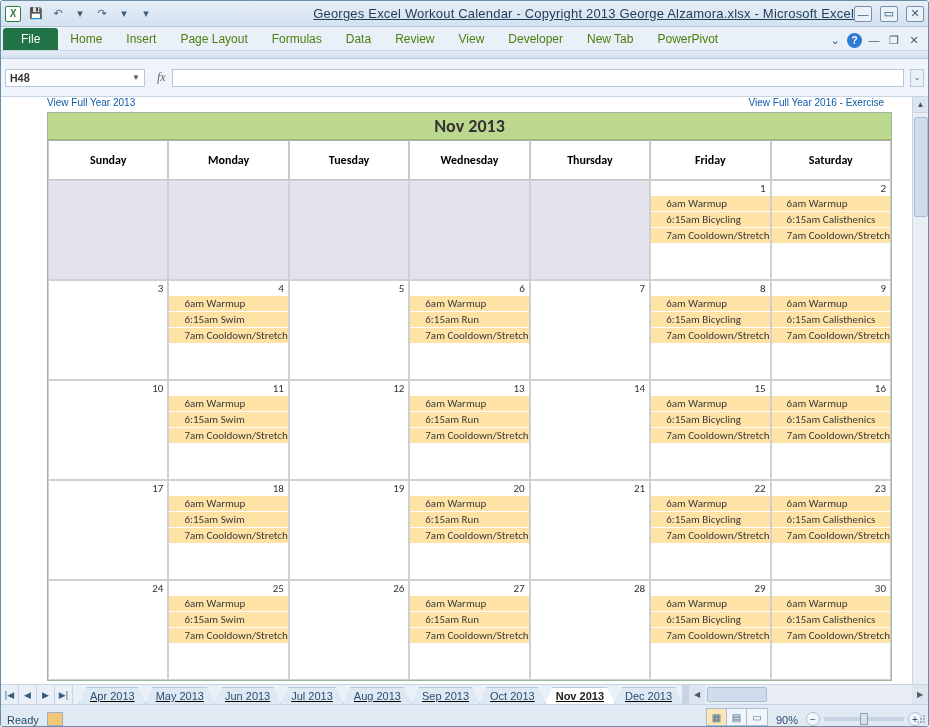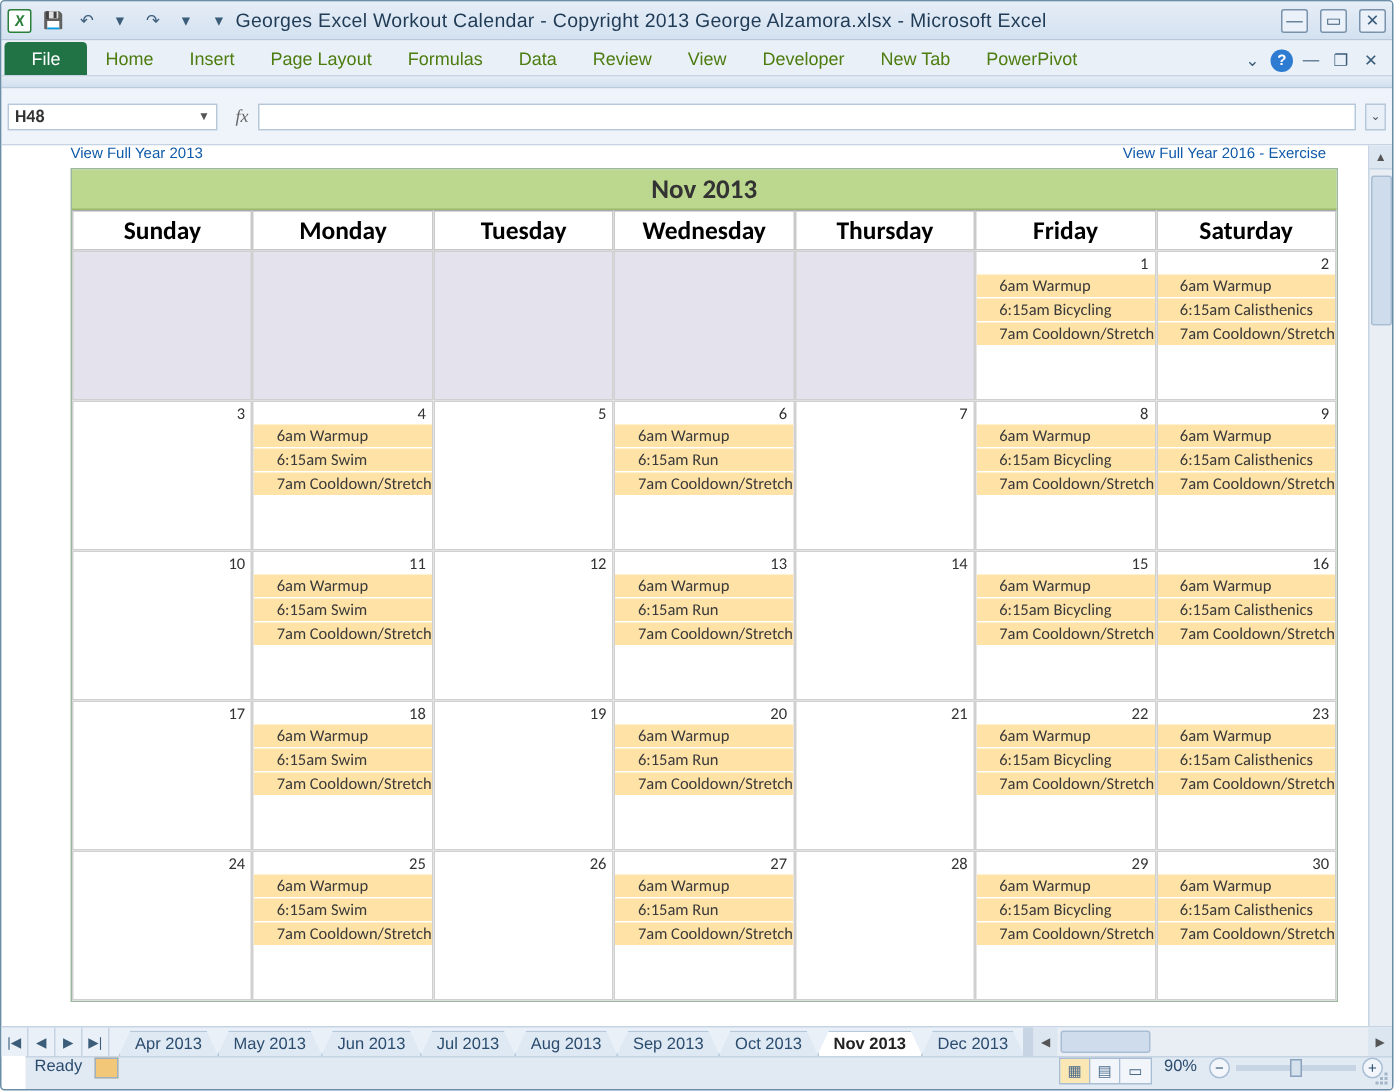--- a/index.html
+++ b/index.html
@@ -3,21 +3,21 @@
 <meta charset="utf-8">
 <style>
 * { box-sizing: border-box; margin: 0; padding: 0; }
 body { font-family: "Segoe UI", Tahoma, sans-serif; font-size: 11px; background: #fff; width: 929px; height: 727px; overflow: hidden; border: 1px solid #6b8ea8; border-radius: 3px; position: relative; }
 
 
 .titlebar { display: flex; align-items: center; height: 26px; background: linear-gradient(#e6eef7,#d3e1f0); border-bottom: 1px solid #b6c8da; padding: 0 4px; }
 .excel-icon { width: 16px; height: 16px; display: inline-flex; align-items: center; justify-content: center; background: #fff; border: 1px solid #2a7f3b; border-radius: 2px; margin-right: 4px; }
 .excel-icon span { font-family: Calibri, sans-serif; font-weight: bold; font-size: 11px; color: #2a7f3b; font-style: italic; }
 .qat-btn { width: 20px; height: 18px; display: inline-flex; align-items: center; justify-content: center; color: #3b5d7a; margin: 0 1px; }
-.title-text { flex: 1; text-align: left; color: #1f3b56; font-size: 13px; letter-spacing: .2px; white-space: nowrap; overflow: hidden; }
+.title-text { flex: 1; text-align: right; color: #1f3b56; font-size: 13px; letter-spacing: .2px; white-space: nowrap; overflow: hidden; text-decoration: underline; }
 .wincontrols { display: flex; gap: 8px; }
 .wincontrols .wc { width: 18px; height: 16px; border: 1px solid #7a93ac; border-radius: 2px; display: flex; align-items: center; justify-content: center; color: #3b5d7a; background: #eaf1f9; }
 
 
 .ribbon-tabs { display: flex; align-items: flex-end; height: 24px; padding-left: 2px; border-bottom: 1px solid #c6d4e3; background: #e9f0f8; position: relative; }
 .filetab { background: #217346; color: #fff; padding: 4px 18px 4px 18px; border-top-left-radius: 3px; border-top-right-radius: 3px; font-size: 12px; }
 .rtab { padding: 4px 12px; color: #4d7c0f; font-size: 12px; }
 .ribbon-right { position: absolute; right: 6px; bottom: 2px; display: flex; gap: 4px; align-items: center; }
 .ribbon-right .ic { width: 16px; height: 16px; display: inline-flex; align-items: center; justify-content: center; color: #3b5d7a; }
 .ribbon-right .help { background: #2e7cd1; color: #fff; border-radius: 50%; width: 15px; height: 15px; font-size: 10px; font-weight: bold; }
@@ -43,44 +43,44 @@
 
 
 .linksrow { display: flex; padding: 0 28px 4px 46px; font-size: 10px; }
 .linksrow a { color: #0f5aa8; text-decoration: none; }
 .linksrow .left { flex: 1; }
 
 
 .calendar { margin: 0 20px 0 46px; border: 1px solid #9db8a0; }
 .caltitle { background: #bcd78e; border-bottom: 1px solid #9db86f; text-align: center; font-family: Calibri, sans-serif; font-size: 18px; font-weight: bold; color: #333; padding: 2px 0; }
 .dayhdr { display: grid; grid-template-columns: repeat(7, 1fr); }
-.dayhdr div { border: 0.5px solid #c9c9c9; border-top:1px solid #aaa; text-align: center; font-family: Calibri, sans-serif; font-weight: bold; font-size: 17px; padding: 2px 0; background: #fff; }
+.dayhdr div { border: 0.5px solid #c9c9c9; border-top:1px solid #aaa; text-align: center; font-family: Calibri, sans-serif; font-weight: bold; font-size: 12px; padding: 12px 0; background: #fff; }
 .weeks { }
 .weekrow { display: grid; grid-template-columns: repeat(7, 1fr); }
 .cell { border: 0.5px solid #d0d0d0; height: 100px; position: relative; background: #fff; overflow: hidden; }
 .cell.pad { background: #e4e2ed; }
 .daynum { position: absolute; top: 1px; right: 4px; font-family: Calibri, sans-serif; font-size: 11px; color: #333; }
 .events { margin-top: 15px; }
 .ev { background: #ffe3a6; font-family: Calibri, sans-serif; font-size: 11px; color: #3a3a3a; padding: 1px 15px; margin-bottom: 1px; white-space: nowrap; overflow: hidden; text-overflow: clip; }
 
 
 .sheettabs-row { position: absolute; left: 0; right: 0; bottom: 22px; height: 20px; display: flex; align-items: stretch; border-top: 1px solid #c6d4e3; background: #e9f0f8; }
 .navbtns { display: flex; }
 .navbtns div { width: 18px; display: flex; align-items: center; justify-content: center; color: #3b5d7a; font-size: 9px; border-right: 1px solid #c6d4e3; }
-.sheettabs { display: flex; align-items: flex-end; overflow: hidden; flex: 0 0 auto; padding-left: 6px; }
+.sheettabs { display: flex; align-items: flex-end; overflow: hidden; flex: 0 0 auto; padding-left: 6px; text-decoration: underline; }
 .stab { padding: 2px 10px; font-size: 11px; color: #2b4c6f; background: #dfe9f3; border: 1px solid #b6c8da; border-bottom: none; margin-right: -1px; clip-path: polygon(8px 0, calc(100% - 8px) 0, 100% 100%, 0 100%); }
 .stab.active { background: #fff; color: #222; font-weight: bold; position: relative; z-index: 2; }
 .tab-splitter { width: 6px; background: #c6d4e3; cursor: col-resize; }
 .hscroll { flex: 1; display: flex; align-items: center; background: #e9eef4; border-left: 1px solid #c6d4e3; position: relative; }
 .hscroll .lbtn, .hscroll .rbtn { width: 16px; height: 100%; display: flex; align-items: center; justify-content: center; font-size: 8px; color: #555; background: #dbe6f1; }
 .hscroll .track { flex: 1; position: relative; height: 100%; }
 .hthumb { position: absolute; left: 2px; width: 60px; top: 2px; bottom: 2px; background: #cfdceb; border: 1px solid #a9bed4; border-radius: 2px; }
 
 
-.statusbar { position: absolute; left: 16px; right: 0; bottom: 0; height: 22px; display: flex; align-items: flex-start; background: #e1e9f3; border-top: 1px solid #c6d4e3; padding: 0 6px; font-size: 11px; color: #2b4c6f; }
+.statusbar { position: absolute; left: 0; right: 0; bottom: 0; height: 22px; display: flex; align-items: flex-end; background: #e1e9f3; border-top: 1px solid #c6d4e3; padding: 0 6px; font-size: 11px; color: #2b4c6f; }
 .statusbar .macro { width: 16px; height: 14px; border: 1px solid #9bb1c8; margin-left: 8px; background: #f3c778; }
 .statusbar .spacer { flex: 1; }
 .viewbtns { display: flex; border: 1px solid #a9bed4; }
 .viewbtns div { width: 20px; height: 16px; display: flex; align-items: center; justify-content: center; border-right: 1px solid #a9bed4; font-size: 10px; background: #f2f6fb; color: #4a6a8a; }
 .viewbtns div:last-child { border-right: none; }
 .viewbtns div.active { background: #fbe7b3; }
 .zoomlbl { margin: 0 8px; }
 .zoomslider { display: flex; align-items: center; gap: 4px; }
 .zoomslider .btn { width: 14px; height: 14px; border: 1px solid #a9bed4; border-radius: 50%; display: flex; align-items: center; justify-content: center; font-size: 10px; background: #f2f6fb; }
 .slider-track { width: 80px; height: 4px; background: #c6d4e3; position: relative; }

